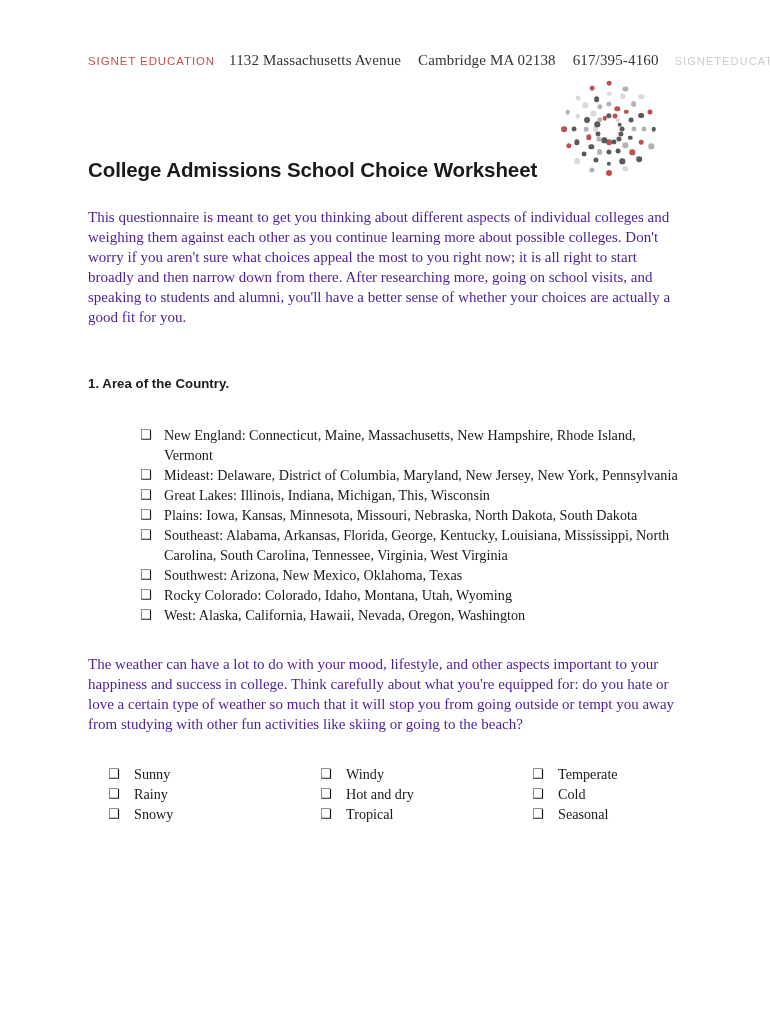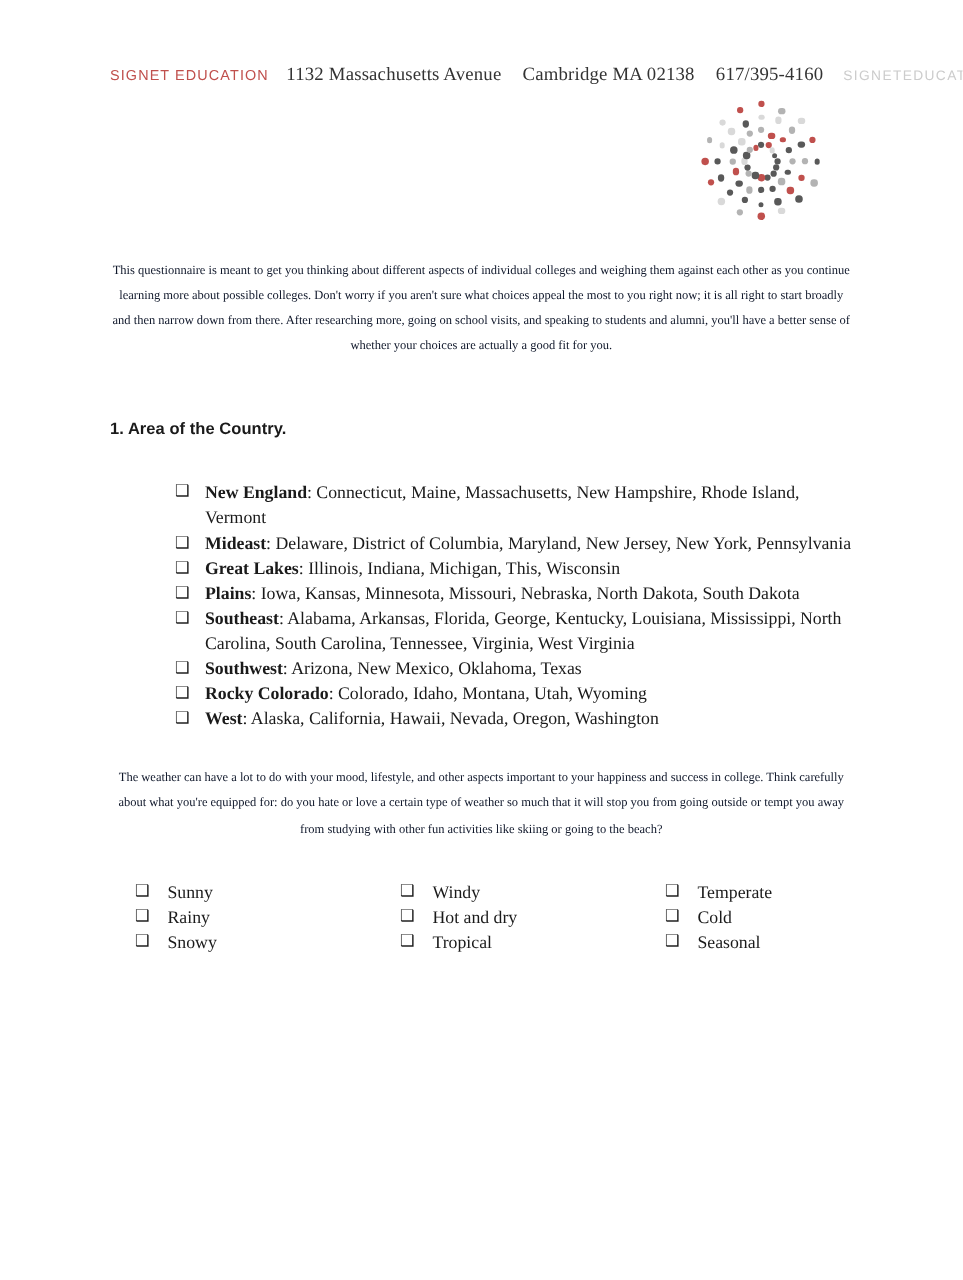--- a/index.html
+++ b/index.html
@@ -91,24 +91,24 @@
   
   .content {
     position: absolute;
     left: 88px;
     top: 207px;
     width: 594px;
   }
 
   p.body-para {
     margin: 0 0 18px 0;
-    font-size: 10px;
+    font-size: 15px;
     line-height: 20.1px;
-    color: #0f172a;
-    text-align: center;
+    color: #4c1d95;
+    text-align: left;
   }
 
   h2.section-head {
     font-family: "Liberation Sans", sans-serif;
     font-size: 13.2px;
     font-weight: bold;
     color: #1a1a1a;
     margin: 0 0 24px 0;
     letter-spacing: 0.05px;
   }
@@ -133,21 +133,21 @@
   .chk {
     position: absolute;
     left: 0;
     top: 0px;
     font-size: 13px;
     line-height: 20.1px;
     color: #1a1a1a;
     font-family: "DejaVu Sans", sans-serif;
   }
   .region-name {
-    font-weight: bold;
+    font-weight: normal;
   }
 
   
   .climate-grid {
     display: flex;
     padding-left: 20px;
     margin-top: 2px;
   }
   .climate-col {
     width: 212px;
@@ -240,20 +240,21 @@
       <div class="logo-dot" style="left: 42.5635px; top: 39.5635px; width: 5.3369px; height: 5.3369px; background: rgb(179, 179, 179);"></div>
       <div class="logo-dot" style="left: 36.3982px; top: 33.3982px; width: 5.16116px; height: 5.16116px; background: rgb(217, 217, 217);"></div>
       <div class="logo-dot" style="left: 28.1086px; top: 25.1086px; width: 5.60932px; height: 5.60932px; background: rgb(217, 217, 217);"></div>
       <div class="logo-dot" style="left: 21.3089px; top: 18.3089px; width: 4.91975px; height: 4.91975px; background: rgb(217, 217, 217);"></div>
       <div class="logo-dot" style="left: 47.5183px; top: 38.1801px; width: 4.50221px; height: 4.50221px; background: rgb(192, 80, 77);"></div>
       <div class="logo-dot" style="left: 42.6853px; top: 26.5124px; width: 5.32512px; height: 5.32512px; background: rgb(179, 179, 179);"></div>
       <div class="logo-dot" style="left: 39.5854px; top: 19.0286px; width: 5.70406px; height: 5.70406px; background: rgb(89, 89, 89);"></div>
       <div class="logo-dot" style="left: 35.0391px; top: 8.05279px; width: 4.7524px; height: 4.7524px; background: rgb(192, 80, 77);"></div>
     </div>
 
+  <h1 class="doc-title">College Admissions School Choice Worksheet</h1>
 
   <div class="content" id="content-root">
 
     <p class="body-para">This questionnaire is meant to get you thinking about different aspects of individual colleges and weighing them against each other as you continue learning more about possible colleges. Don't worry if you aren't sure what choices appeal the most to you right now; it is all right to start broadly and then narrow down from there. After researching more, going on school visits, and speaking to students and alumni, you'll have a better sense of whether your choices are actually a good fit for you.</p>
 
     <div class="spacer-sm"></div>
 
 
     <div class="spacer-md"></div>
 

